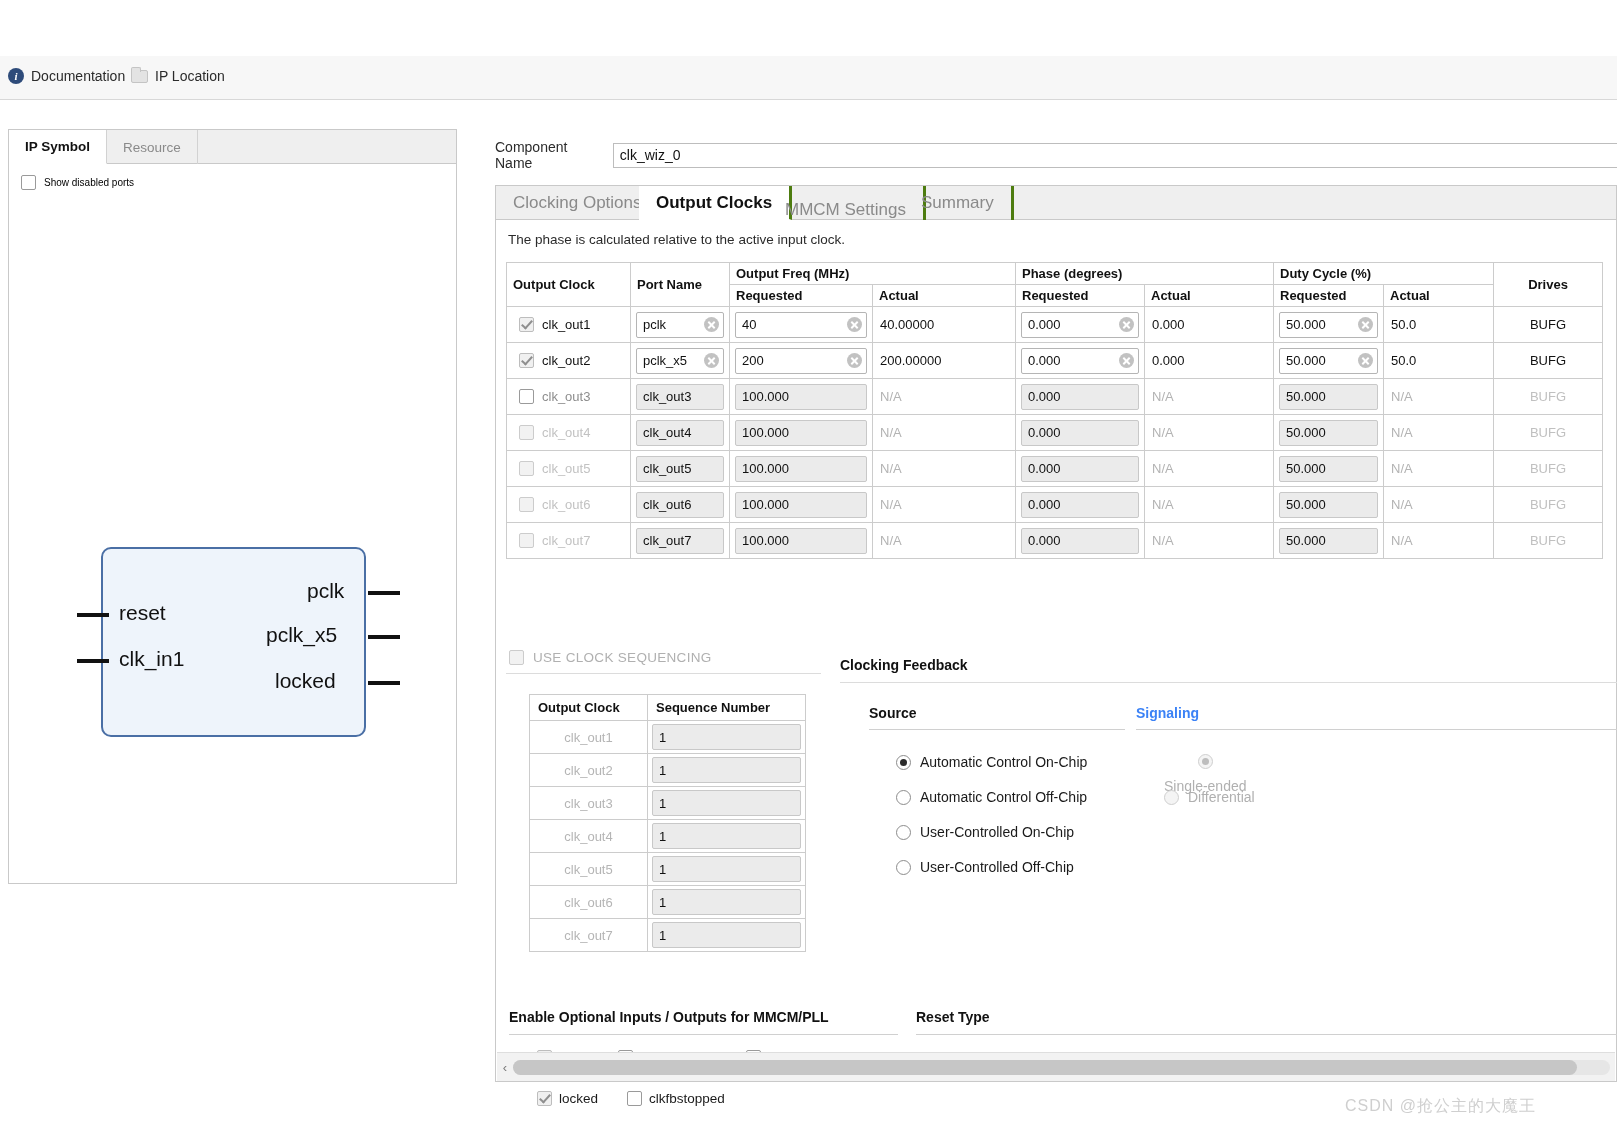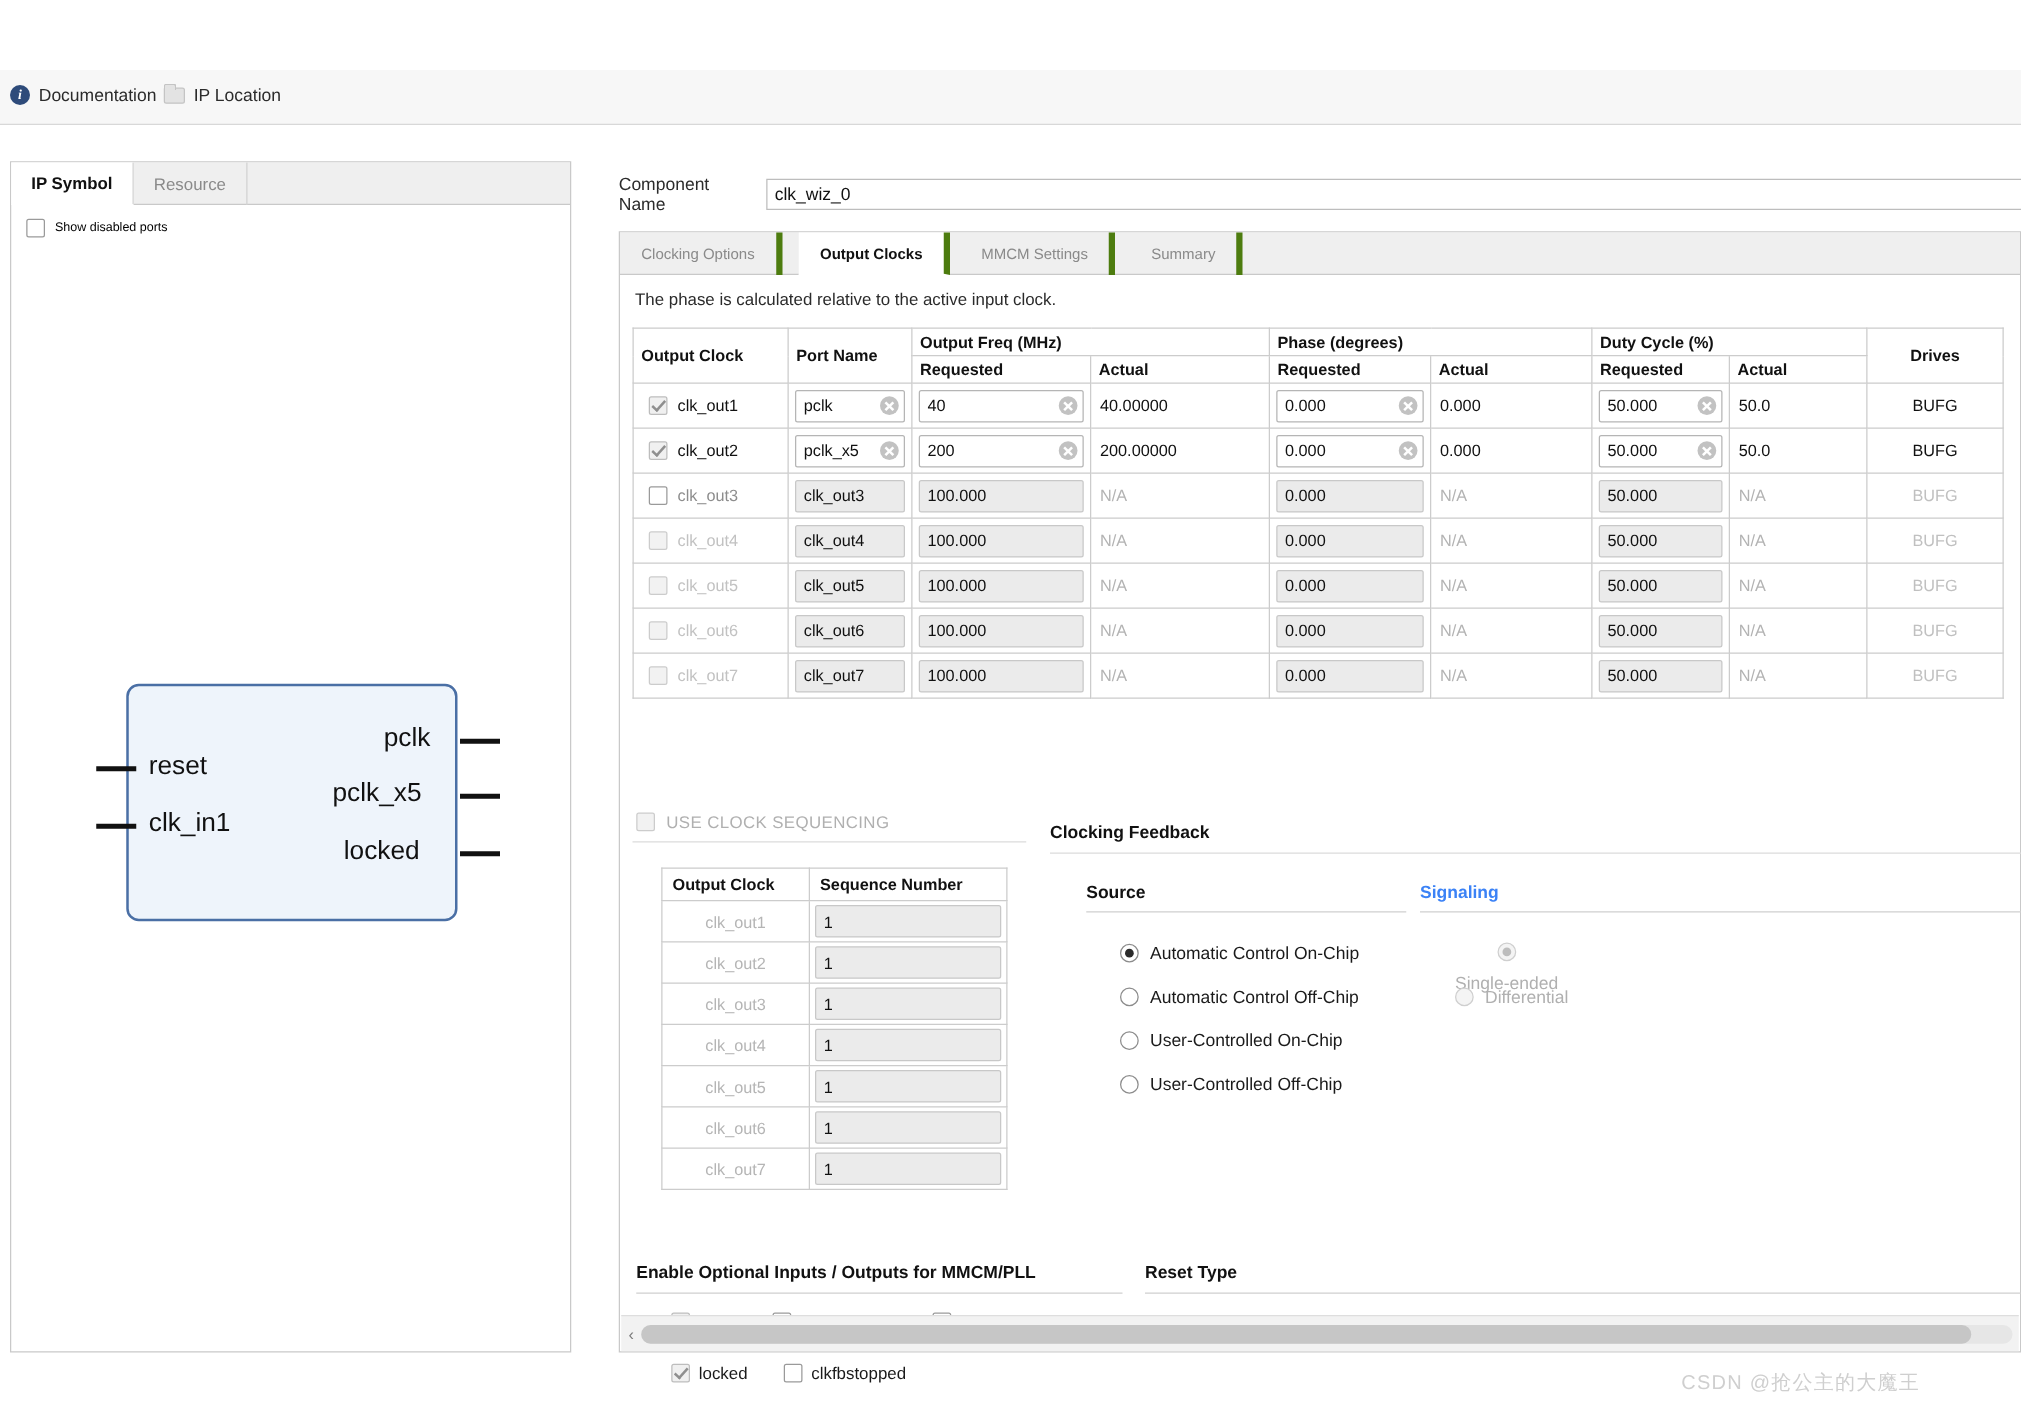--- a/index.html
+++ b/index.html
@@ -42,21 +42,21 @@
   }
   .folder-ico:before {
     content:""; position:absolute; left:-1px; top:-4px; width:8px; height:4px;
     background:#e3e3e3; border:1px solid #c4c4c4; border-bottom:none;
     border-radius:2px 2px 0 0;
   }
   .tb-sep { position:absolute; left:0; top:99px; width:1617px; height:1px; background:#d8d8d8; }
 
   
   .leftpanel {
-    position:absolute; left:8px; top:129px; width:449px; height:953px;
+    position:absolute; left:8px; top:129px; width:449px; height:755px;
     border:1px solid #c9c9c9; background:#ffffff;
   }
   .lp-tabbar {
     position:absolute; left:0; top:0; width:447px; height:34px;
     background:#efefef; border-bottom:1px solid #c9c9c9;
   }
   .lp-tab {
     position:absolute; top:0; height:34px; padding:0 16px;
     display:flex; align-items:center; font-size:13.5px; color:#8a8a8a;
     border-right:1px solid #d2d2d2;
@@ -115,22 +115,22 @@
   .tabsbox {
     position:absolute; left:22px; top:56px; width:1122px; height:897px;
     border:1px solid #c9c9c9; background:#fff;
   }
   .tabbar {
     position:absolute; left:0; top:0; width:1120px; height:34px;
     background:#efefef; border-bottom:1px solid #c9c9c9;
   }
   .tab {
     position:absolute; top:0; height:34px; padding:0 17px;
-    display:flex; align-items:center; font-size:12px; color:#8a8a8a;
-    border-right:5px solid #4d7c0f;
+    display:flex; align-items:center; font-size:17px; color:#8a8a8a;
+    border-right:3px solid #4d7c0f;
   }
   .tab.active { background:#fff; color:#111; font-weight:bold; border-bottom:1px solid #fff; }
 
   .hint { position:absolute; left:12px; top:46px; font-size:13.5px; color:#2b2b2b; }
 
   
   .octable {
     position:absolute; left:10px; top:76px; width:1096px;
     border-collapse:collapse; table-layout:fixed;
   }
@@ -275,21 +275,21 @@
     </div>
 
     <div class="tabsbox">
       <div class="tabbar">
         <div class="tab" style="left:0;">
           <span>Clocking Options</span>
           </div>
         <div class="tab active" style="left:143px;">
           <span>Output Clocks</span>
           </div>
-        <div class="tab" style="left:272px;">
+        <div class="tab" style="left:272px;align-items:flex-end;">
           <span>MMCM Settings</span>
           </div>
         <div class="tab" style="left:408px;">
           <span>Summary</span>
           </div>
       </div>
 
       <div class="hint">The phase is calculated relative to the active input clock.</div>
 
       <table class="octable">

